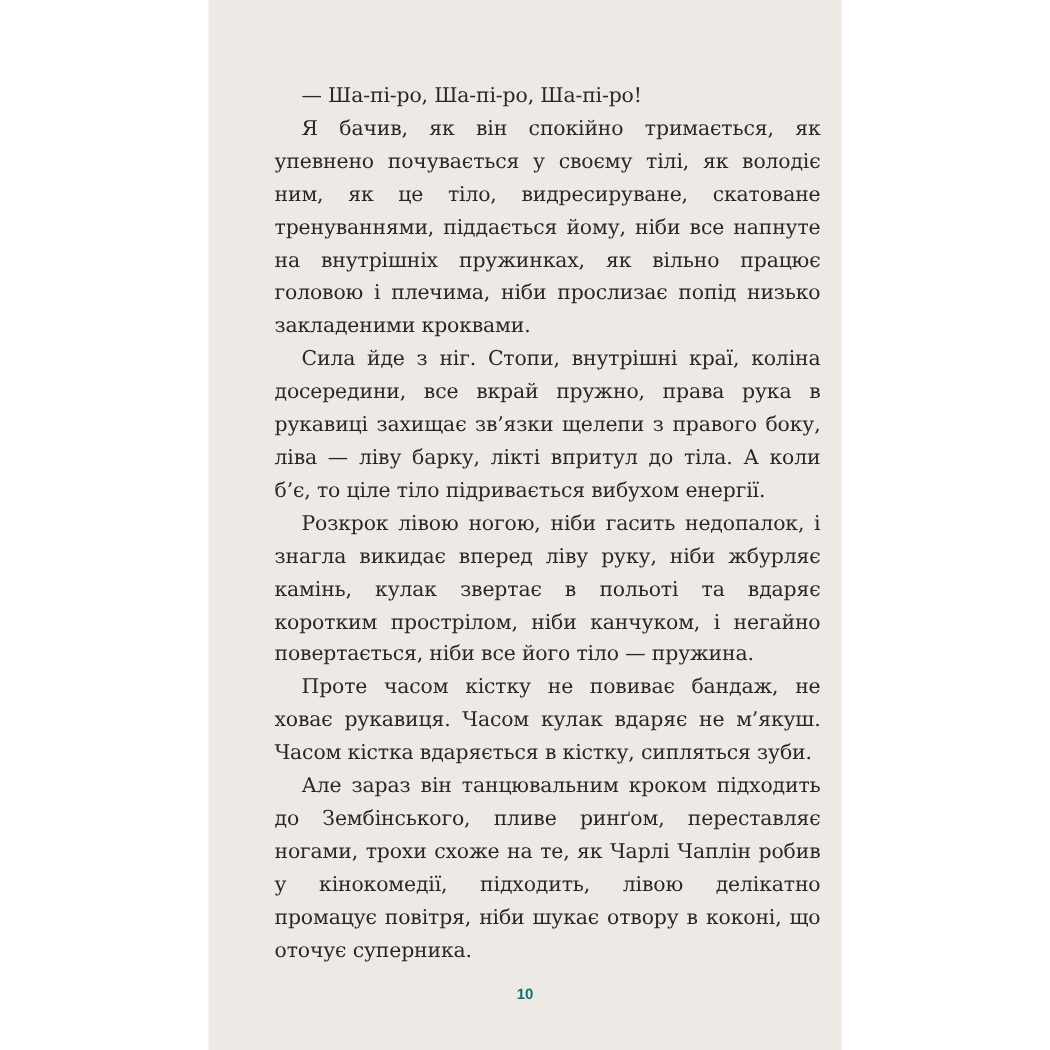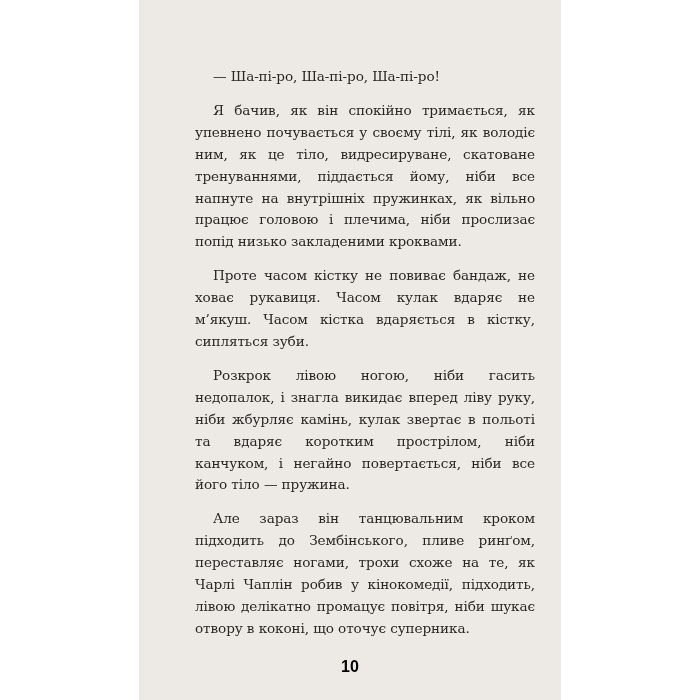--- a/index.html
+++ b/index.html
@@ -10,33 +10,34 @@
     .page {
       position: absolute; left: 139px; top: 0; width: 422px; height: 700px;
       background: #ede9e4;
     }
     .text-block {
       position: absolute; left: 44px; top: 54px; width: 364px;
       font-family: "DejaVu Serif", "Liberation Serif", serif;
       font-size: 13.6px; line-height: 21.9px; color: #2a2624;
       text-align: justify; letter-spacing: -0.1px;
     }
-    .para { margin: 12px; text-indent: 18px; }
+    .para { margin: 0; text-indent: 18px; }
     .page-number {
       position: absolute; left: 0; width: 422px; top: 658px; text-align: center;
       font-family: "Liberation Sans", "DejaVu Sans", sans-serif; font-weight: bold;
-      font-size: 16px; color: #000000;
+      font-size: 10px; color: #0f766e;
     }
   </style>
 </head>
 <body>
 
 <div class="page">
   <div class="text-block">
     <p class="para">— Ша-пі-ро, Ша-пі-ро, Ша-пі-ро!</p>
     <p class="para">Я бачив, як він спокійно тримається, як упевнено почувається у своєму тілі, як володіє ним, як це тіло, видресируване, скатоване тренуваннями, піддається йому, ніби все напнуте на внутрішніх пружинках, як вільно працює головою і плечима, ніби прослизає попід низько закладеними кроквами.</p>
+    <p class="para">Сила йде з ніг. Стопи, внутрішні краї, коліна досередини, все вкрай пружно, права рука в рукавиці захищає зв’язки щелепи з правого боку, ліва — ліву барку, лікті впритул до тіла. А коли б’є, то ціле тіло підривається вибухом енергії.</p>
+    <p class="para">Розкрок лівою ногою, ніби гасить недопалок, і знагла викидає вперед ліву руку, ніби жбурляє камінь, кулак звертає в польоті та вдаряє коротким прострілом, ніби канчуком, і негайно повертається, ніби все його тіло — пружина.</p>
     <p class="para">Проте часом кістку не повиває бандаж, не ховає рукавиця. Часом кулак вдаряє не м’якуш. Часом кістка вдаряється в кістку, сипляться зуби.</p>
-    <p class="para">Розкрок лівою ногою, ніби гасить недопалок, і знагла викидає вперед ліву руку, ніби жбурляє камінь, кулак звертає в польоті та вдаряє коротким прострілом, ніби канчуком, і негайно повертається, ніби все його тіло — пружина.</p>
     <p class="para">Але зараз він танцювальним кроком підходить до Зембінського, пливе ринґом, переставляє ногами, трохи схоже на те, як Чарлі Чаплін робив у кінокомедії, підходить, лівою делікатно промацує повітря, ніби шукає отвору в коконі, що оточує суперника.</p>
 
   </div>
   <div class="page-number">10</div>
 </div>
 
 </body></html>

